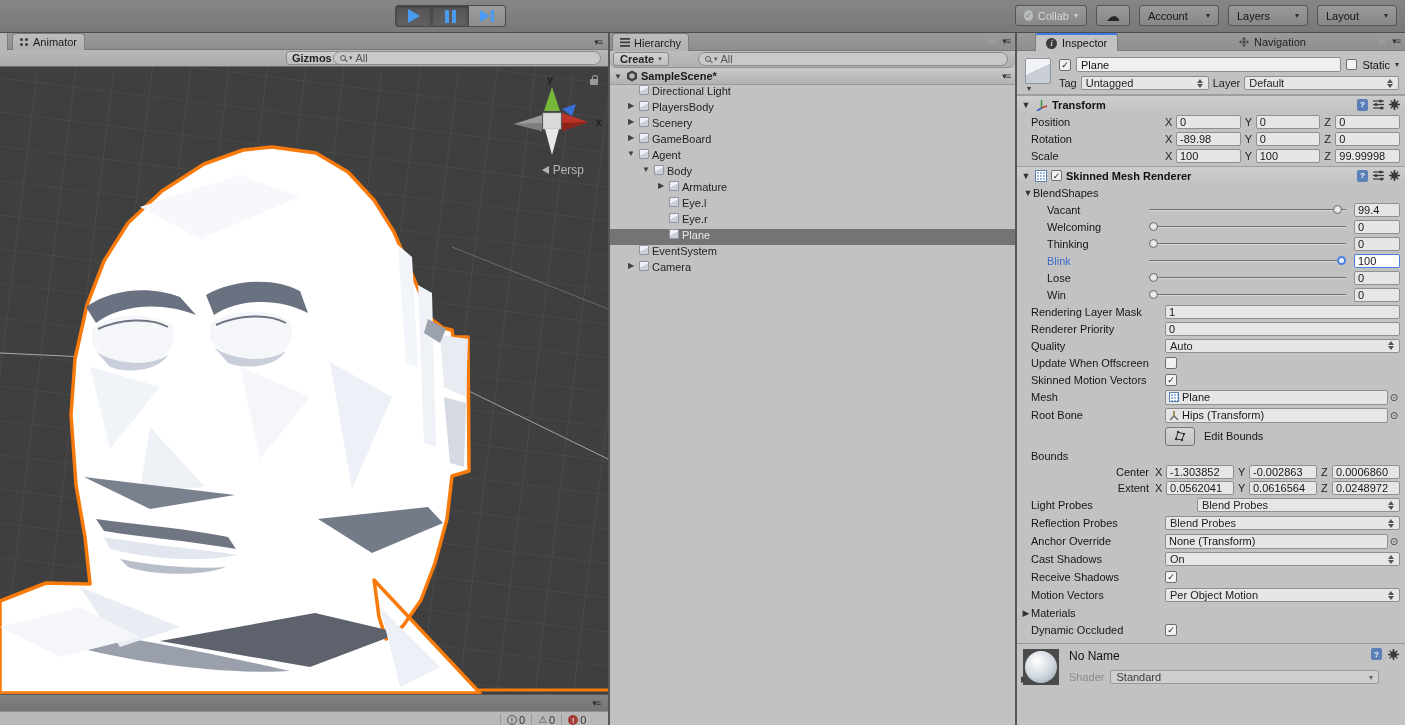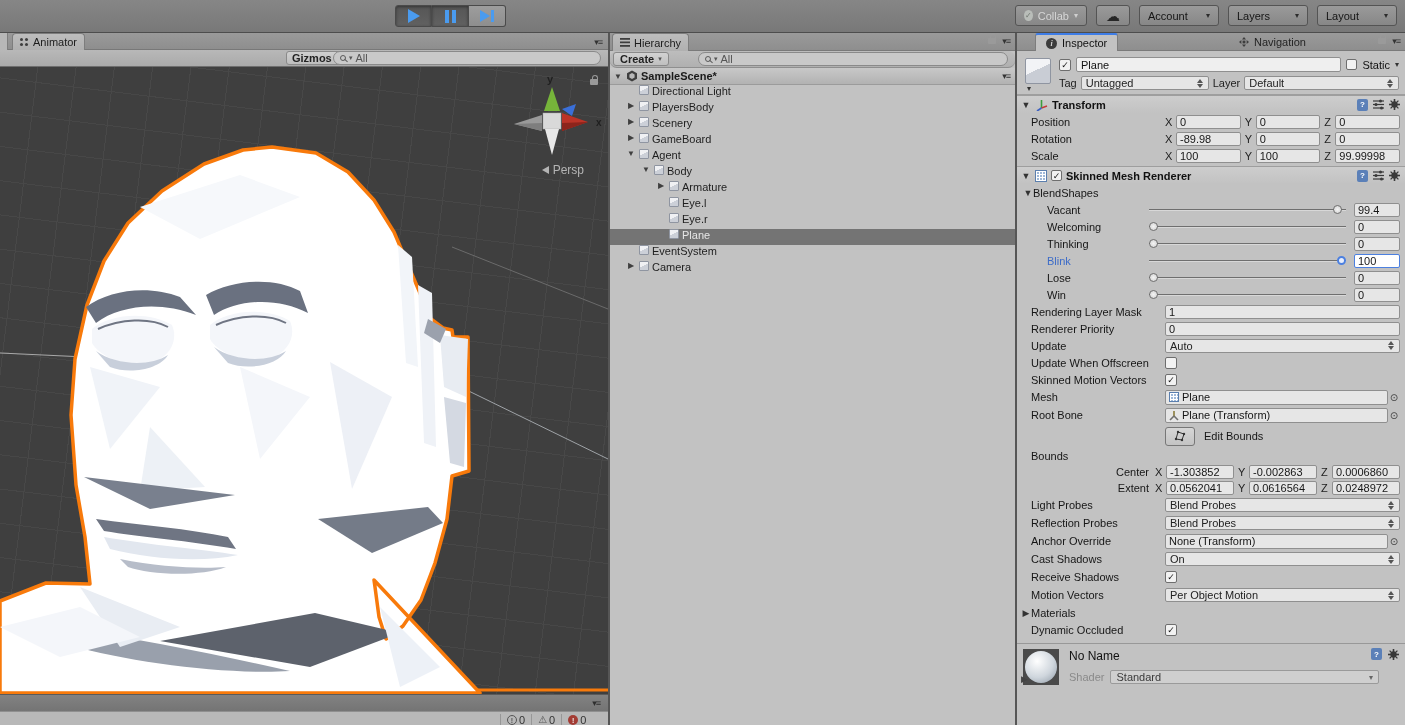--- a/index.html
+++ b/index.html
@@ -644,21 +644,21 @@
           <span>1</span>
         </div>
     </div>
     <div class="irow">
       <span class="ilab">Renderer Priority</span>
       <div class="vecbox wide">
           <span>0</span>
         </div>
     </div>
     <div class="irow">
-      <span class="ilab">Update</span>
+      <span class="ilab">Quality</span>
       <div class="dd wide">
           <span>Auto</span>
           <span class="ud"></span>
         </div>
     </div>
     <div class="irow">
       <span class="ilab">Update When Offscreen</span>
       <span class="cb"></span>
     </div>
     <div class="irow">
@@ -674,21 +674,21 @@
       <span class="picker">⊙</span>
     </div>
     <div class="irow" style="height:18px;">
       <span class="ilab">Root Bone</span>
       <div class="objfield">
         <svg width="10" height="11" viewBox="0 0 10 11">
           <line x1="5" y1="6" x2="5" y2="1" stroke="#8a7b3a" stroke-width="1.6"></line>
           <line x1="5" y1="6" x2="1" y2="10" stroke="#6f6f6f" stroke-width="1.6"></line>
           <line x1="5" y1="6" x2="9" y2="10" stroke="#6f6f6f" stroke-width="1.6"></line>
         </svg>
-        <span>Plane (Transform)</span>
+        <span>Hips (Transform)</span>
       </div>
       <span class="picker">⊙</span>
     </div>
     <div class="irow" style="height:24px;padding-left:148px;">
       <div class="editb-btn">
         <svg width="14" height="12" viewBox="0 0 14 12">
           <path d="M3,9 L5,2 L11,4 L9,10 Z" fill="none" stroke="#333" stroke-width="1"></path>
           <circle cx="3" cy="9" r="1.2" fill="#333"></circle>
             <circle cx="5" cy="2" r="1.2" fill="#333"></circle>
           <circle cx="11" cy="4" r="1.2" fill="#333"></circle>
@@ -723,21 +723,21 @@
         </div>
       <span class="axl">Y</span>
       <div class="vecbox axf">
           <span>0.0616564</span>
         </div>
       <span class="axl">Z</span>
       <div class="vecbox axf">
           <span>0.0248972</span>
         </div>
     </div>
-    <div class="irow" style="height:18px;">
+    <div class="irow" style="height:18px;gap:32px;">
       <span class="ilab">Light Probes</span>
       <div class="dd wide">
           <span>Blend Probes</span>
           <span class="ud"></span>
         </div>
     </div>
     <div class="irow" style="height:18px;">
       <span class="ilab">Reflection Probes</span>
       <div class="dd wide">
           <span>Blend Probes</span>

